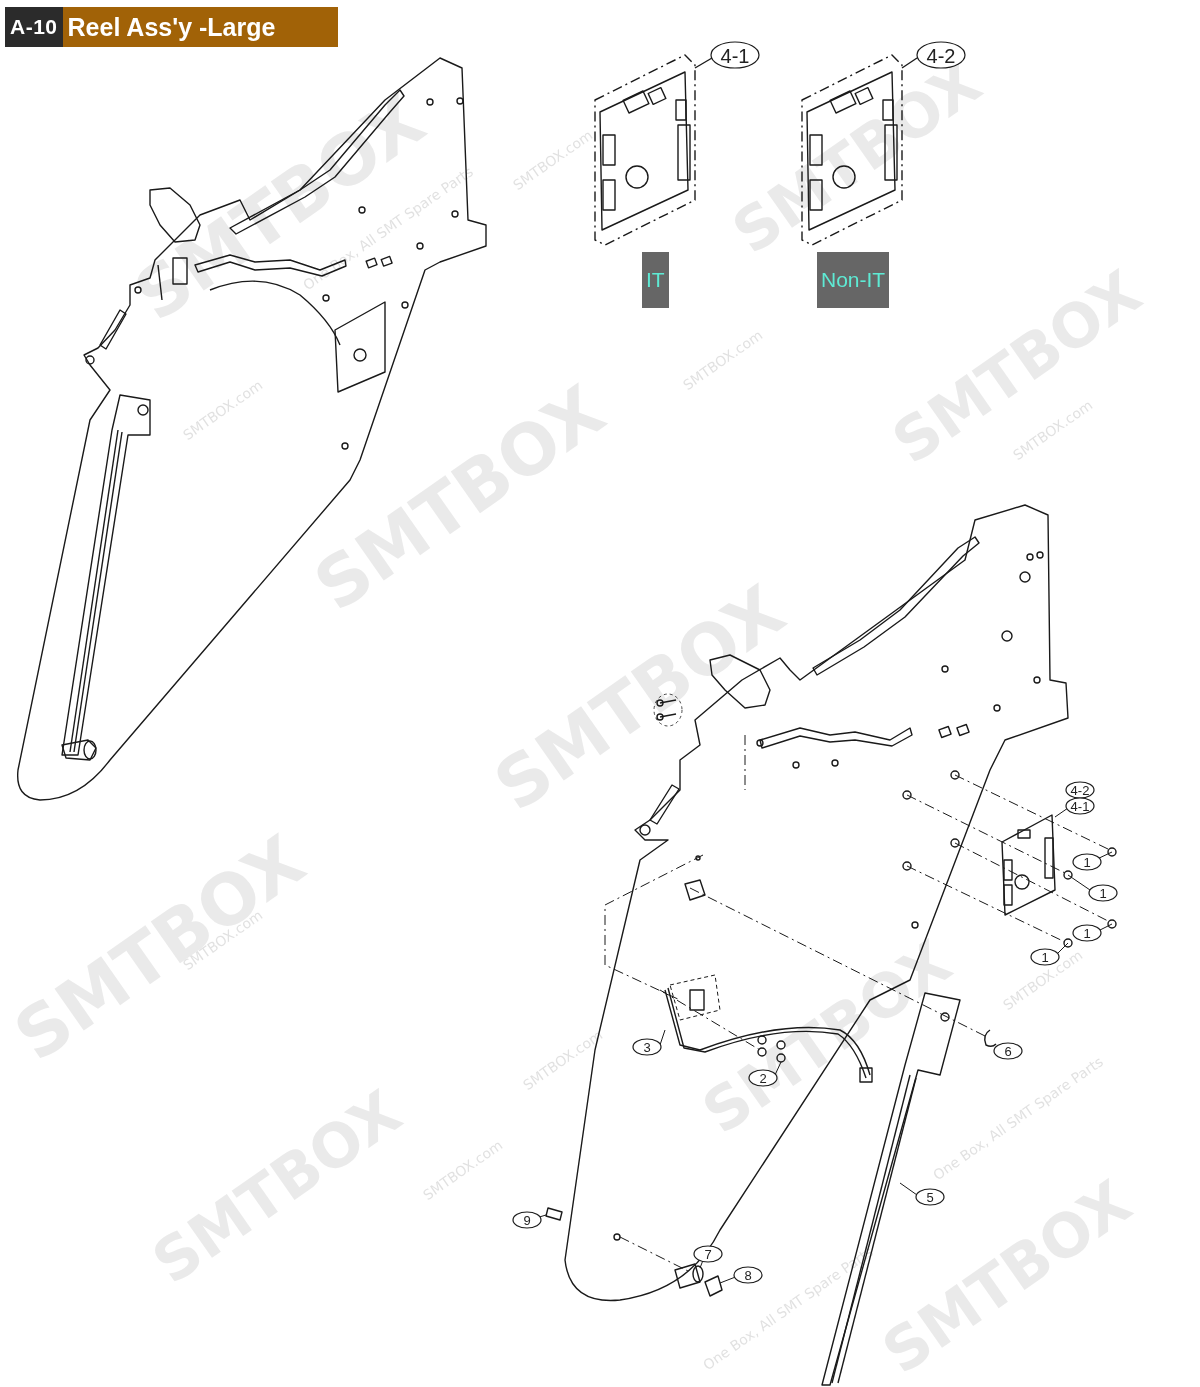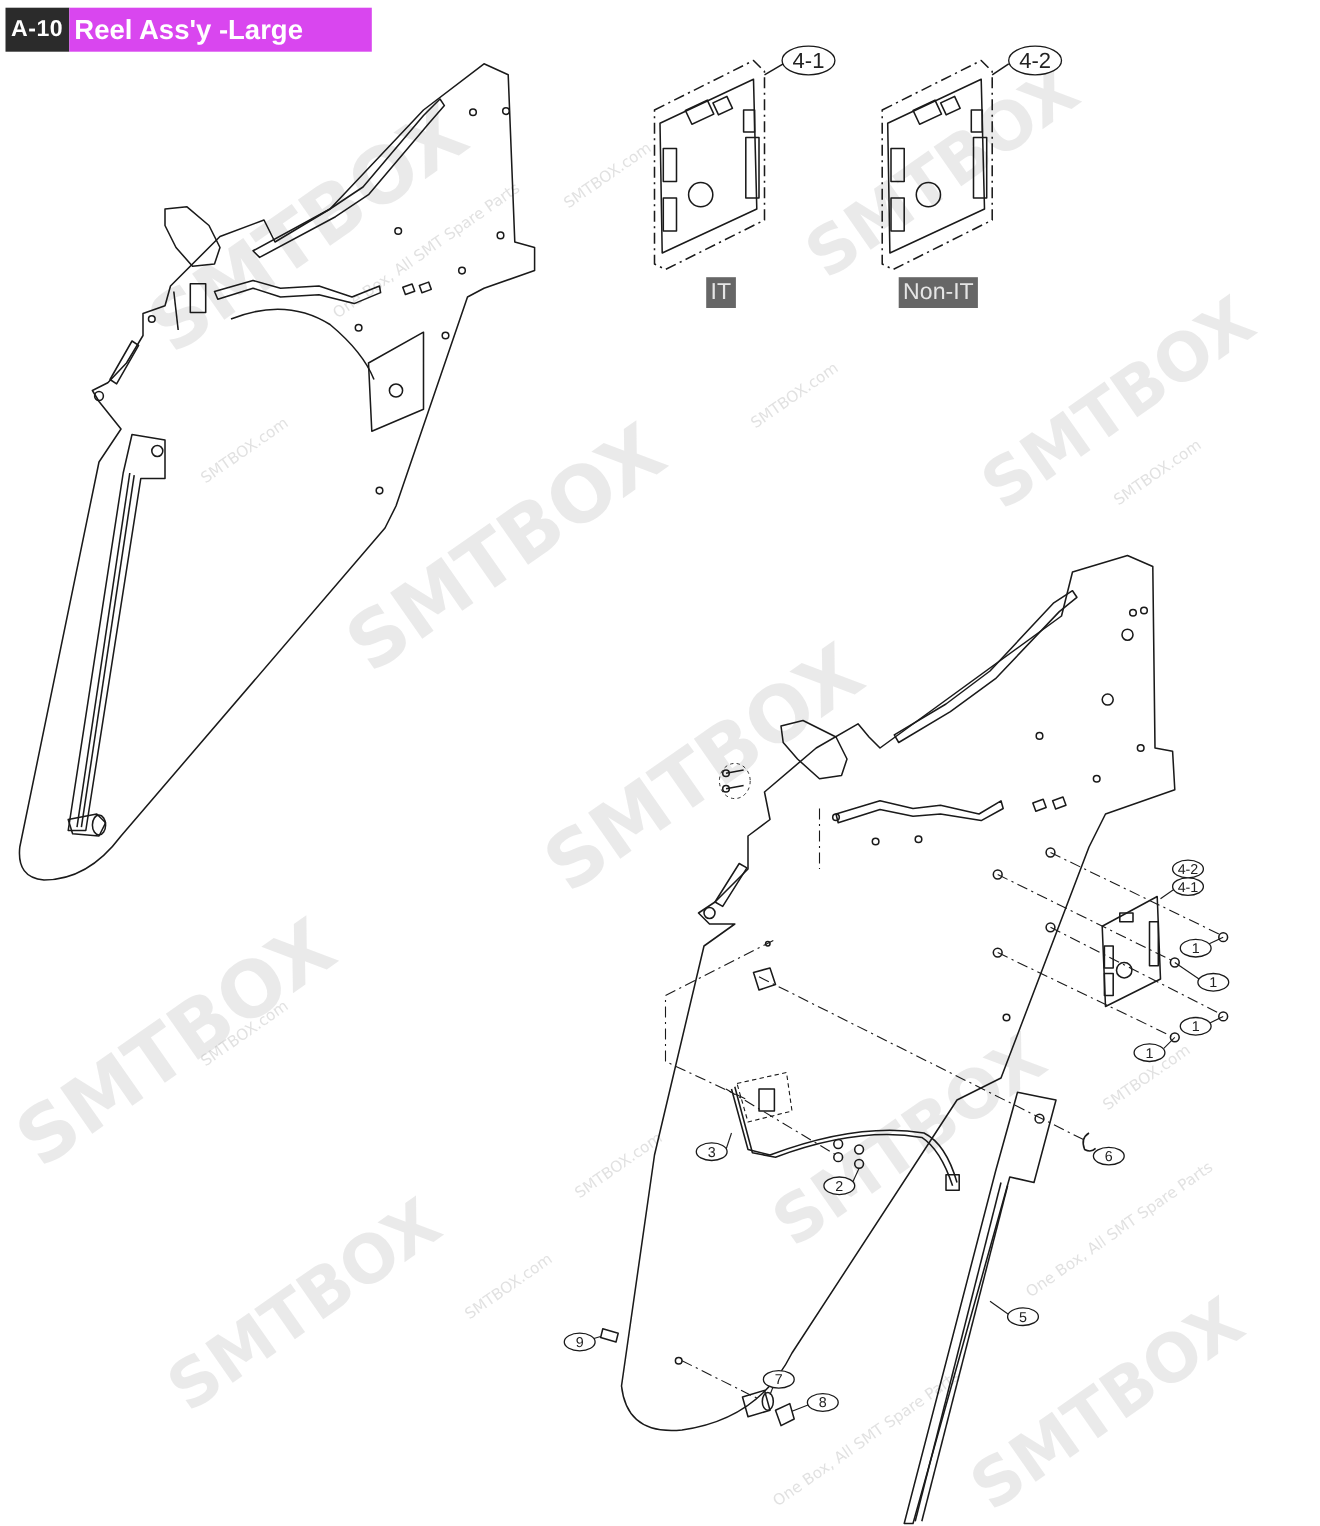--- a/index.html
+++ b/index.html
@@ -1,20 +1,20 @@
 <!DOCTYPE html>
 <html><head>
 <meta charset="utf-8">
 <style>
   html, body { margin:0; padding:0; background:#ffffff; }
   body { width:1200px; height:1387px; position:relative; overflow:hidden; font-family:"Liberation Sans", sans-serif; }
   .title-bar { position:absolute; left:5px; top:7px; height:40px; display:flex; align-items:stretch; }
   .title-code { background:#2b2b2b; color:#fff; font-weight:bold; font-size:21px; padding:0 5px; display:flex; align-items:center; letter-spacing:0.5px; }
-  .title-text { background:#d946ef; color:#fff; font-weight:bold; font-size:25px; padding:0 26px 0 5px; display:flex; align-items:center; width:244px; }
-  .variant-tag { position:absolute; background:#666; color:#e5e5e5; font-size:21px; padding:2px 4px; height:24px; line-height:24px; }
+  .title-text { background:#a16207; color:#fff; font-weight:bold; font-size:25px; padding:0 26px 0 5px; display:flex; align-items:center; width:244px; }
+  .variant-tag { position:absolute; background:#666; color:#5eead4; font-size:21px; padding:16px 4px; height:24px; line-height:24px; }
   svg.canvas { position:absolute; left:0; top:0; }
   .callout-text { font-family:"Liberation Sans", sans-serif; font-size:13px; fill:#222; text-anchor:middle; dominant-baseline:central; }
   .callout-big { font-size:20px; }
   .wm { position:absolute; color:rgba(180,180,180,0.28); font-weight:bold; transform-origin:left top; white-space:nowrap; pointer-events:none; font-family:"DejaVu Sans", sans-serif; }
   .wm-small { position:absolute; color:rgba(170,170,170,0.35); transform-origin:left top; white-space:nowrap; font-size:14px; pointer-events:none; font-family:"DejaVu Sans", sans-serif; }
 </style>
 </head>
 <body>
 
 <div>

